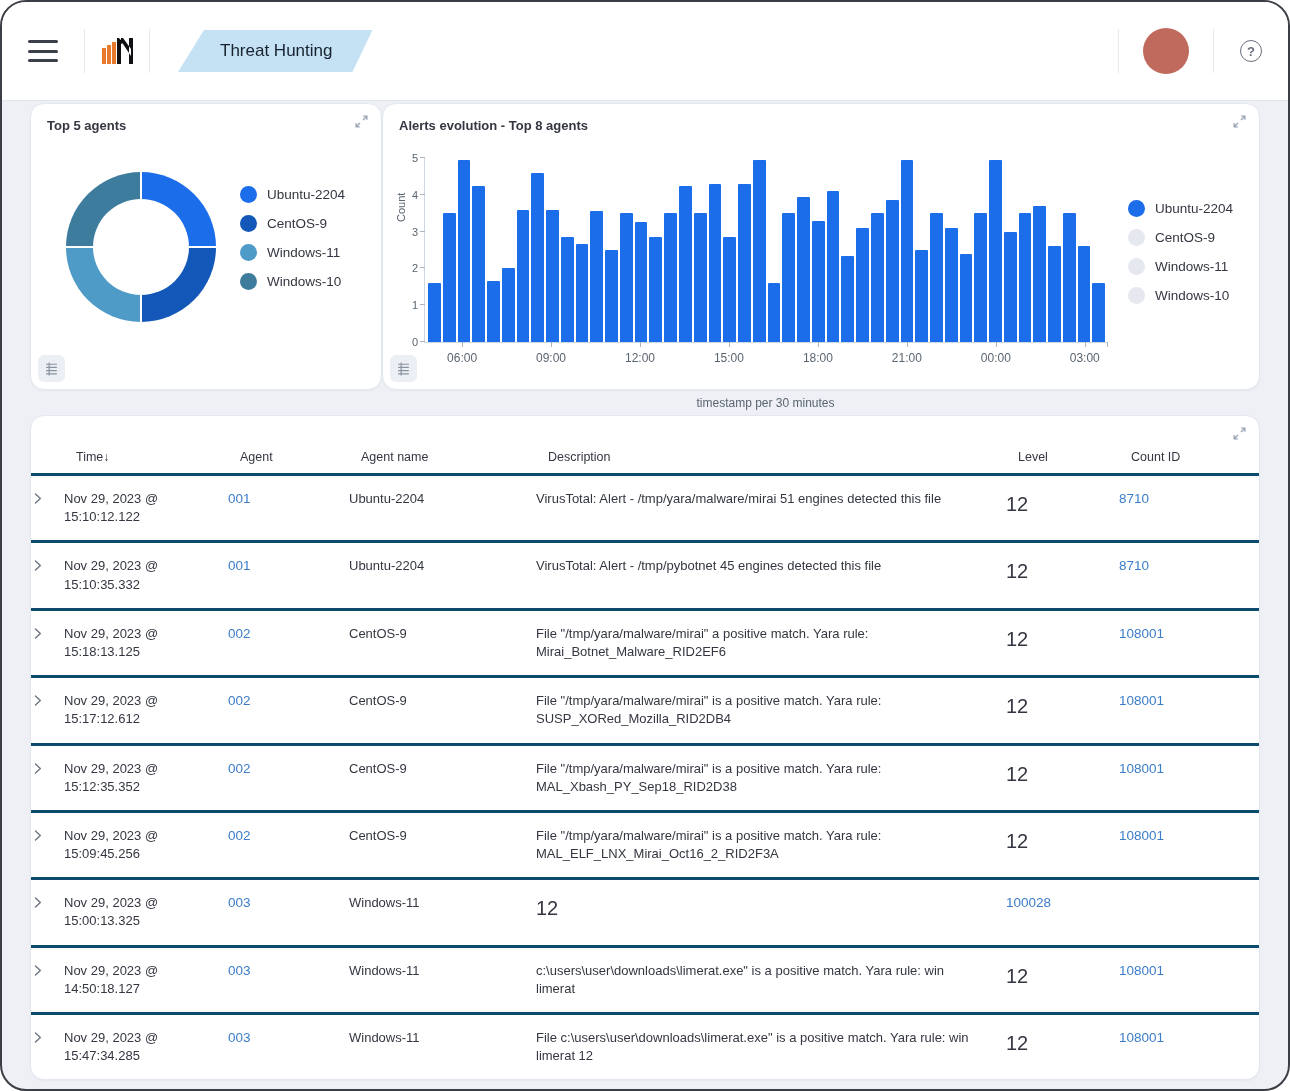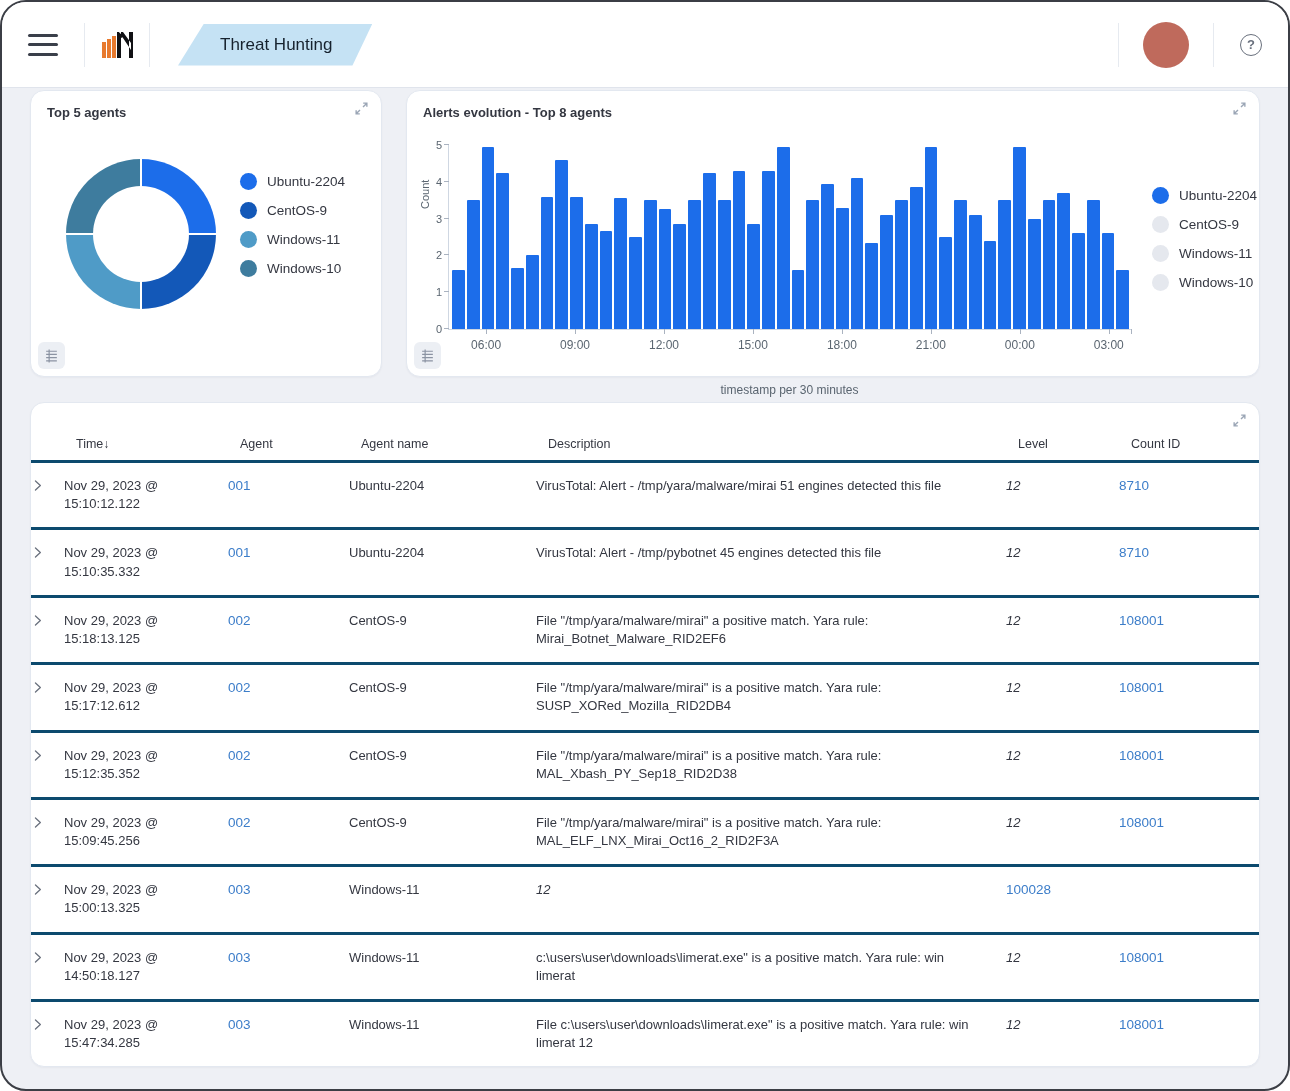--- a/index.html
+++ b/index.html
@@ -2,39 +2,39 @@
 <html><head>
 <meta charset="utf-8">
 <style>
   * { margin:0; padding:0; box-sizing:border-box; }
   html,body { background:#ffffff; }
   body { font-family:"Liberation Sans", sans-serif; width:1290px; height:1091px; }
   .frame { position:relative; width:1290px; height:1091px; background:#eef0f5;
            border:2px solid #3b3e45; border-radius:26px; overflow:hidden; }
 
   
-  .topbar { height:86px; background:#fff; border-bottom:1px solid #e0e4ec;
+  .topbar { height:99px; background:#fff; border-bottom:1px solid #e0e4ec;
             display:flex; align-items:center; padding:0 26px; }
   .burger { width:30px; height:22px; display:flex; flex-direction:column; justify-content:space-between; cursor:pointer; }
   .burger span { display:block; height:3px; border-radius:2px; background:#3a3f4a; }
   .vdiv { width:1px; height:44px; background:#e6eaf0; }
   .logo-box { width:64px; display:flex; justify-content:center; }
   .chip-wrap { margin-left:28px; }
   .chip { display:inline-block; background:#c5e2f4; color:#16222e; font-size:17px; font-weight:500;
           padding:11px 40px 11px 42px;
           clip-path:polygon(26px 0, 100% 0, calc(100% - 20px) 100%, 0 100%); }
   .topbar-right { margin-left:auto; display:flex; align-items:center; }
   .avatar { width:46px; height:46px; border-radius:50%; background:#bf6a5c; margin:0 24px; cursor:pointer; }
   .help { width:22px; height:22px; border:1.6px solid #69707d; border-radius:50%; color:#69707d;
           font-size:13px; font-weight:700; display:flex; align-items:center; justify-content:center;
           margin-left:26px; cursor:pointer; }
 
   
   .content { padding:2px 28px 26px; }
-  .row1 { display:flex; gap:24px; margin-bottom:25px; }
+  .row1 { display:flex; margin-bottom:25px; }
   .panel { position:relative; background:#fff; border:1px solid #e3e8f0; border-radius:14px;
            box-shadow:0 1px 2px rgba(20,30,60,.04); }
   .panel-title { font-size:13px; font-weight:700; color:#343741; }
   .expand-btn { position:absolute; top:10px; right:12px; cursor:pointer; line-height:0; }
   .inspect-btn { position:absolute; left:7px; bottom:7px; width:27px; height:27px; background:#eceff4;
                  border-radius:6px; display:flex; align-items:center; justify-content:center; cursor:pointer; }
 
   
   .p-donut { width:352px; height:287px; padding:14px 16px; }
   .donut { position:absolute; left:35px; top:68px; width:150px; height:150px; border-radius:50%; }
@@ -64,21 +64,21 @@
   .p-table { height:665px; padding:16px 0 0; overflow:hidden; }
   .p-table .panel-title { padding:0 16px; }
   .tgrid { display:grid; grid-template-columns:33px 164px 121px 187px 470px 113px 134px; padding-left:12px; }
   .thead { margin-top:18px; padding-bottom:9px; }
   .th { font-size:12.5px; font-weight:400; color:#343741; display:flex; align-items:flex-start; cursor:pointer; }
   .sort-arrow { font-size:12px; color:#343741; }
   .t-row { border-top:3px solid #0c4a6e; padding:14px 0; align-items:flex-start; }
   .chev { padding-top:2px; cursor:pointer; line-height:0; }
   .cell { font-size:13px; color:#343741; line-height:1.4; }
   .cell.desc { padding-right:30px; overflow-wrap:anywhere; }
-  .cell.level { font-size:13px;font-style:italic; }
+  .cell.level { font-size:20px; }
   a.blue { color:#3c7dc9; text-decoration:none; font-size:13.5px; cursor:pointer; }
   .time2 { display:block; }
 </style>
 </head>
 <body>
 
 <div class="frame">
 
   <div class="topbar">
     <div class="burger">

